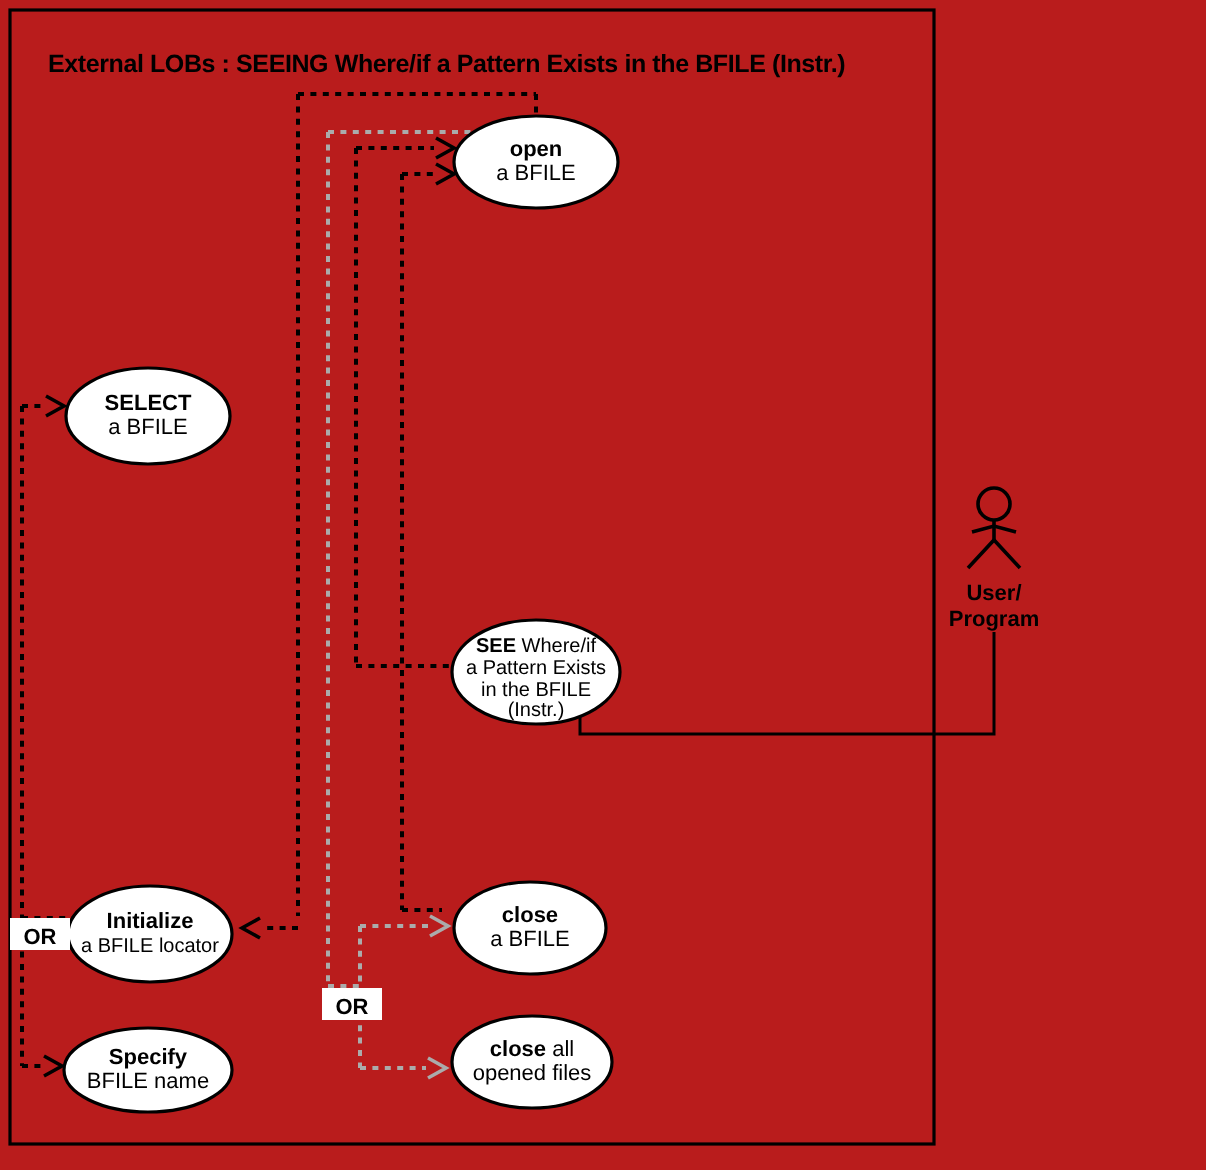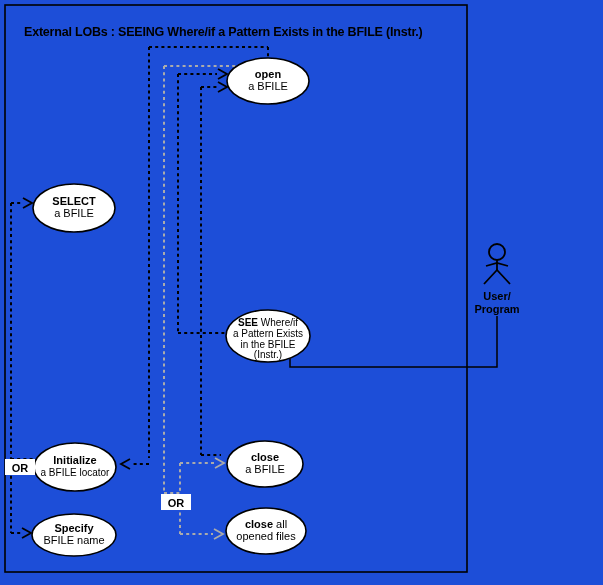--- a/index.html
+++ b/index.html
@@ -1,16 +1,16 @@
 <!DOCTYPE html>
 <html><head>
 <meta charset="utf-8">
 <style>
   html,body{margin:0;padding:0;background:#ffffff;}
-  .stage{position:relative;width:603px;height:585px;background:#1d4ed8;overflow:hidden;
+  .stage{position:relative;width:603px;height:585px;background:#b91c1c;overflow:hidden;
          font-family:"Liberation Sans",sans-serif;}
   svg{display:block;}
   .ell{fill:#ffffff;stroke:#000000;stroke-width:1.6;}
   .box{fill:none;stroke:#000000;stroke-width:1.6;}
   .dash-k{fill:none;stroke:#000000;stroke-width:2;stroke-dasharray:3 3.2;}
   .dash-g{fill:none;stroke:#ababab;stroke-width:2;stroke-dasharray:3 3.2;}
   .solid{fill:none;stroke:#000000;stroke-width:1.5;}
   .arr-k{fill:none;stroke:#000000;stroke-width:1.8;}
   .arr-g{fill:none;stroke:#ababab;stroke-width:1.8;}
   .actor{fill:none;stroke:#000000;stroke-width:1.8;}

